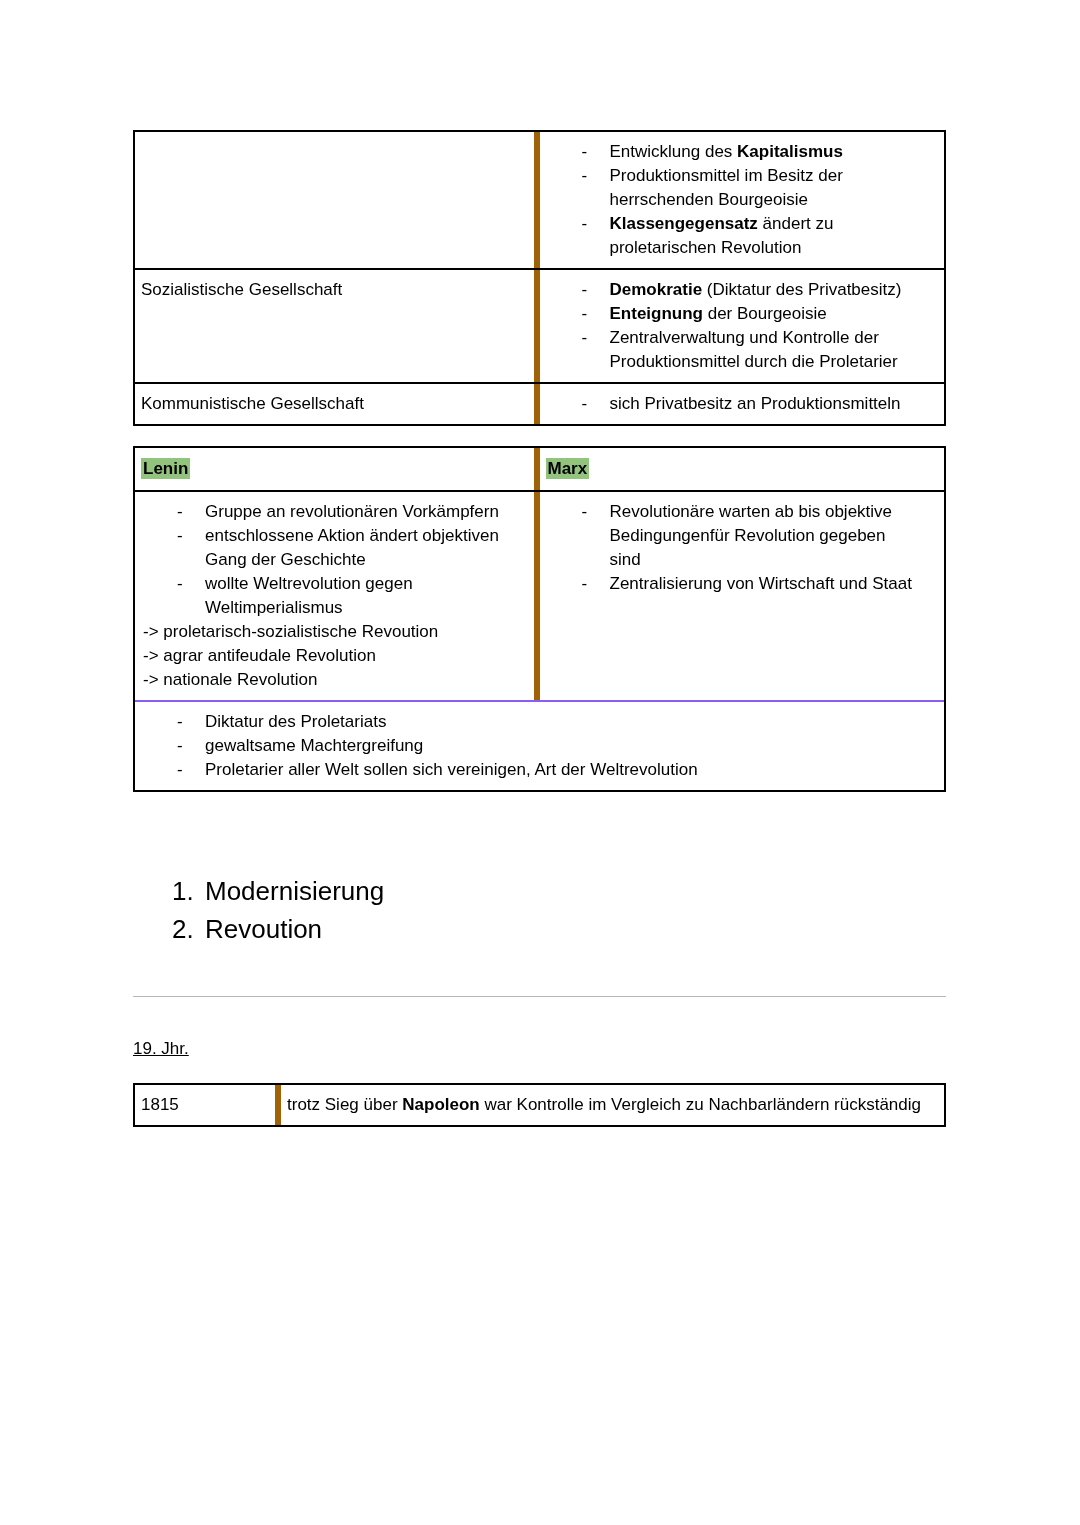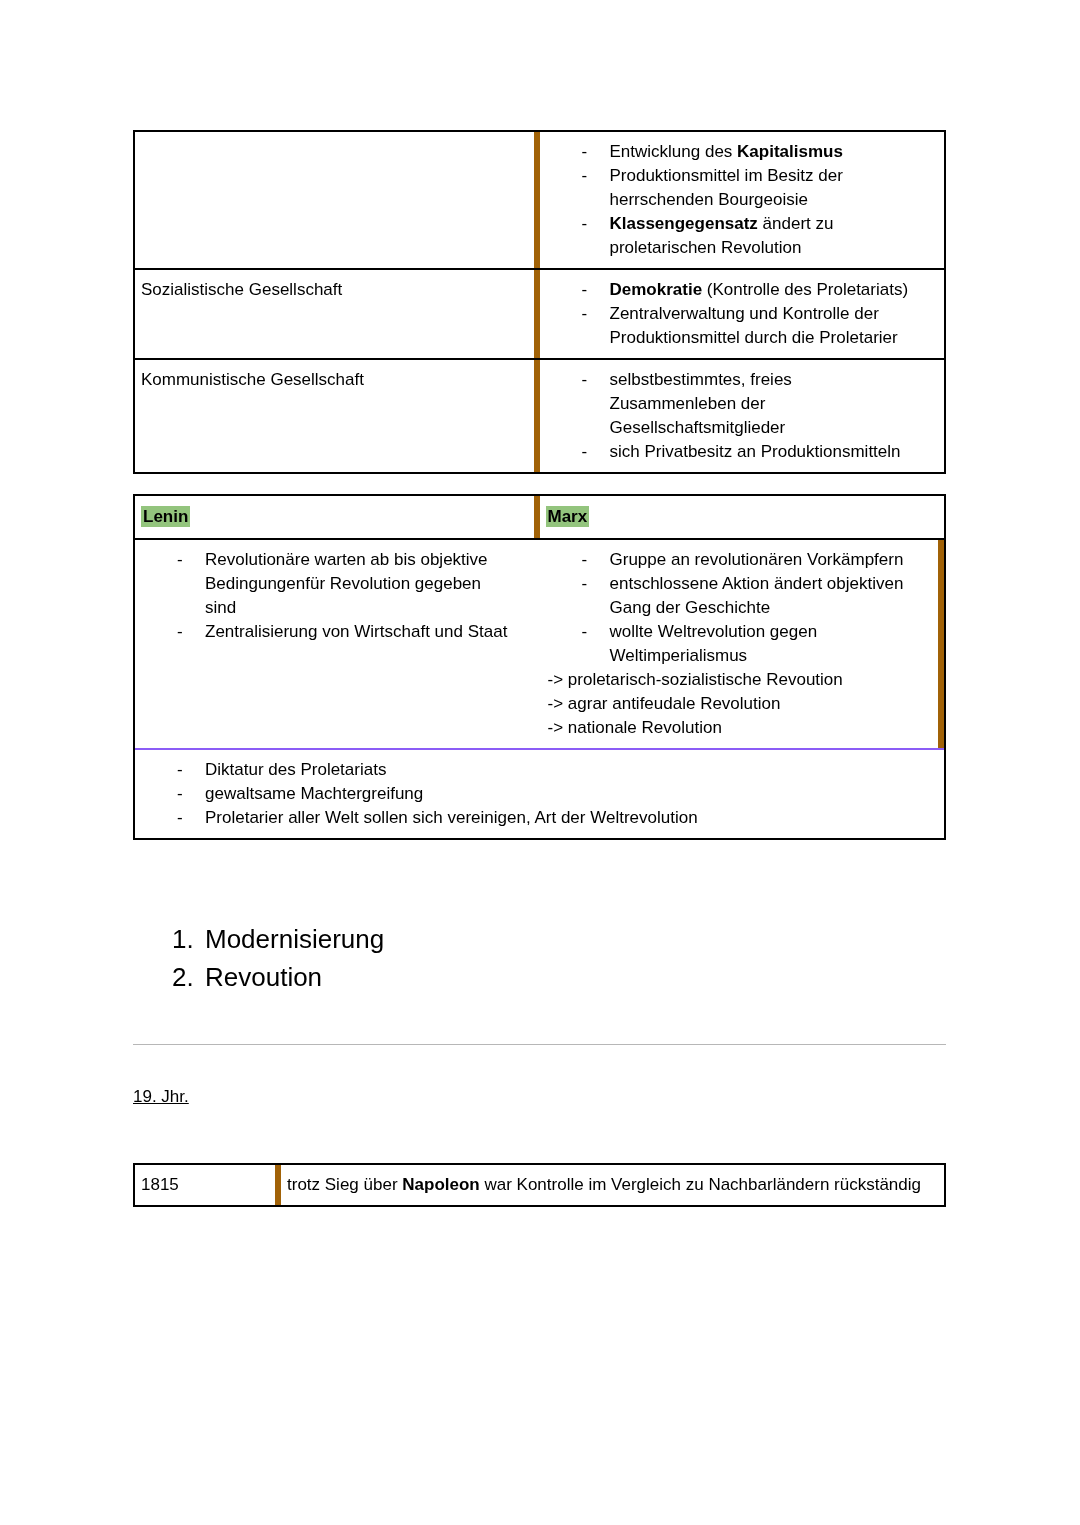--- a/index.html
+++ b/index.html
@@ -4,21 +4,21 @@
 <style>
   * { box-sizing: border-box; }
   html, body { margin: 0; padding: 0; background: #ffffff; }
   body { font-family: "Liberation Sans", sans-serif; color: #000000; }
   .page { position: relative; width: 1080px; height: 1525px; background: #ffffff; overflow: hidden; padding-left: 23px; }
   .content { position: absolute; left: 133px; top: 0; width: 813px; font-size: 17px; line-height: 24px; }
 
   .tbl { border: 2px solid #000000; }
   .t1 { margin-top: 130px; }
   .t2 { margin-top: 20px; }
-  .t3 { margin-top: 54px; }
+  .t3 { margin-top: 22px; }
 
   .trow { display: grid; grid-template-columns: 1fr 1fr; }
   .t1 .trow + .trow { border-top: 2px solid #000000; }
   .cell { padding: 8px 8px 8px 6px; }
   .cl { border-right: 6px solid #a16207; }
 
   .blist { list-style: none; margin: 0; padding: 0; }
   .blist li { position: relative; padding-left: 64px; padding-right: 18px; }
   .blist li::before { content: "-"; position: absolute; left: 36px; top: 0; }
 
@@ -61,67 +61,67 @@
           </ul>
         </div>
       </div>
 
       <div class="trow">
         <div class="cell cl">
           <span>Sozialistische Gesellschaft</span>
         </div>
         <div class="cell">
           <ul class="blist">
-            <li><b>Demokratie</b><span> (Kontrolle des Proletariats)</span></li>
+            <li><b>Demokratie</b><span> (Diktatur des Privatbesitz)</span></li>
+            <li><b>Enteignung</b><span> der Bourgeoisie</span></li>
             <li><span>Zentralverwaltung und Kontrolle der Produktionsmittel durch die Proletarier</span></li>
           </ul>
         </div>
       </div>
 
       <div class="trow">
         <div class="cell cl">
           <span>Kommunistische Gesellschaft</span>
         </div>
         <div class="cell">
           <ul class="blist">
-            <li><span>selbstbestimmtes, freies Zusammenleben der Gesellschaftsmitglieder</span></li>
             <li><span>sich Privatbesitz an Produktionsmitteln</span></li>
           </ul>
         </div>
       </div>
 
     </div>
 
     <div class="tbl t2">
 
       <div class="trow hdr">
         <div class="cell cl">
           <span class="hl">Lenin</span>
         </div>
         <div class="cell">
           <span class="hl">Marx</span>
         </div>
       </div>
 
       <div class="trow body">
-        <div class="cell">
-          <ul class="blist">
-            <li><span>Revolutionäre warten ab bis objektive Bedingungenfür Revolution gegeben sind</span></li>
-            <li><span>Zentralisierung von Wirtschaft und Staat</span></li>
-          </ul>
-        </div>
         <div class="cell cl">
           <ul class="blist">
             <li><span>Gruppe an revolutionären Vorkämpfern</span></li>
             <li><span>entschlossene Aktion ändert objektiven Gang der Geschichte</span></li>
             <li><span>wollte Weltrevolution gegen Weltimperialismus</span></li>
           </ul>
           <div class="arrow-line">-&gt; proletarisch-sozialistische Revoution</div>
           <div class="arrow-line">-&gt; agrar antifeudale Revolution</div>
           <div class="arrow-line">-&gt; nationale Revolution</div>
+        </div>
+        <div class="cell">
+          <ul class="blist">
+            <li><span>Revolutionäre warten ab bis objektive Bedingungenfür Revolution gegeben sind</span></li>
+            <li><span>Zentralisierung von Wirtschaft und Staat</span></li>
+          </ul>
         </div>
       </div>
 
       <div class="frow">
         <ul class="blist">
           <li><span>Diktatur des Proletariats</span></li>
           <li><span>gewaltsame Machtergreifung</span></li>
           <li><span>Proletarier aller Welt sollen sich vereinigen, Art der Weltrevolution</span></li>
         </ul>
       </div>

